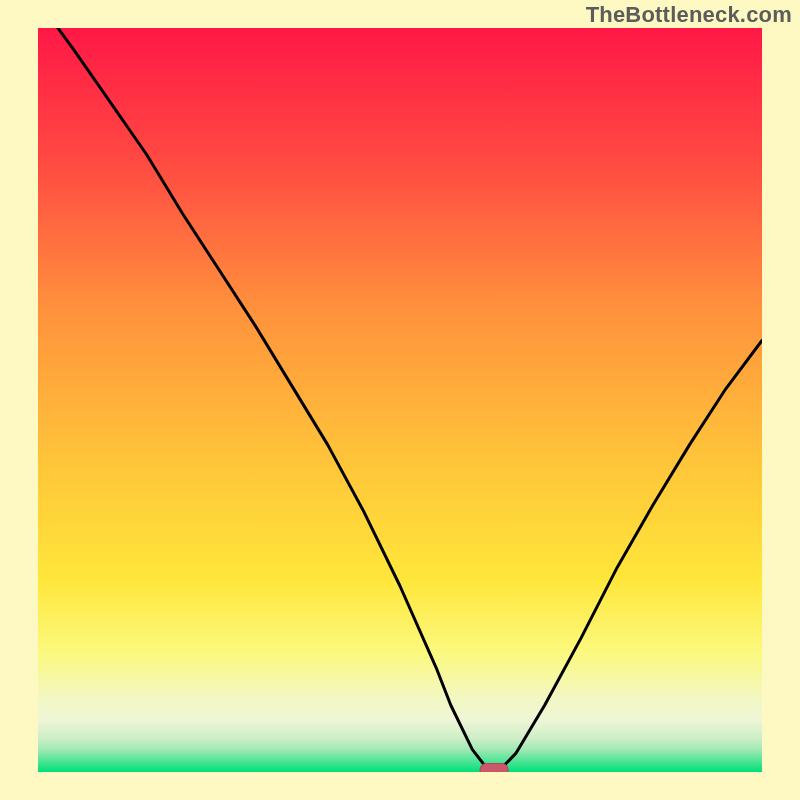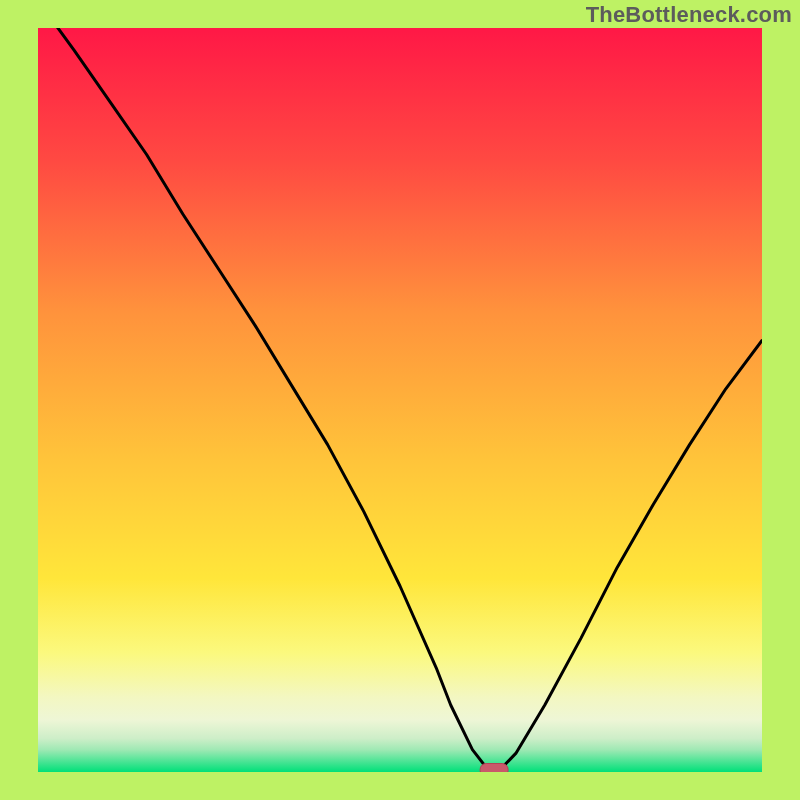--- a/index.html
+++ b/index.html
@@ -7,21 +7,21 @@
     padding: 0;
     width: 800px;
     height: 800px;
     background: #000;
     font-family: Arial, Helvetica, sans-serif;
   }
   .outer {
     position: relative;
     width: 800px;
     height: 800px;
-    background: #bef264;
+    background: #fef9c3;
   }
   .watermark {
     position: absolute;
     top: 2px;
     right: 8px;
     font-size: 22px;
     font-weight: bold;
     color: #5c5c5c;
     letter-spacing: 0.2px;
   }

